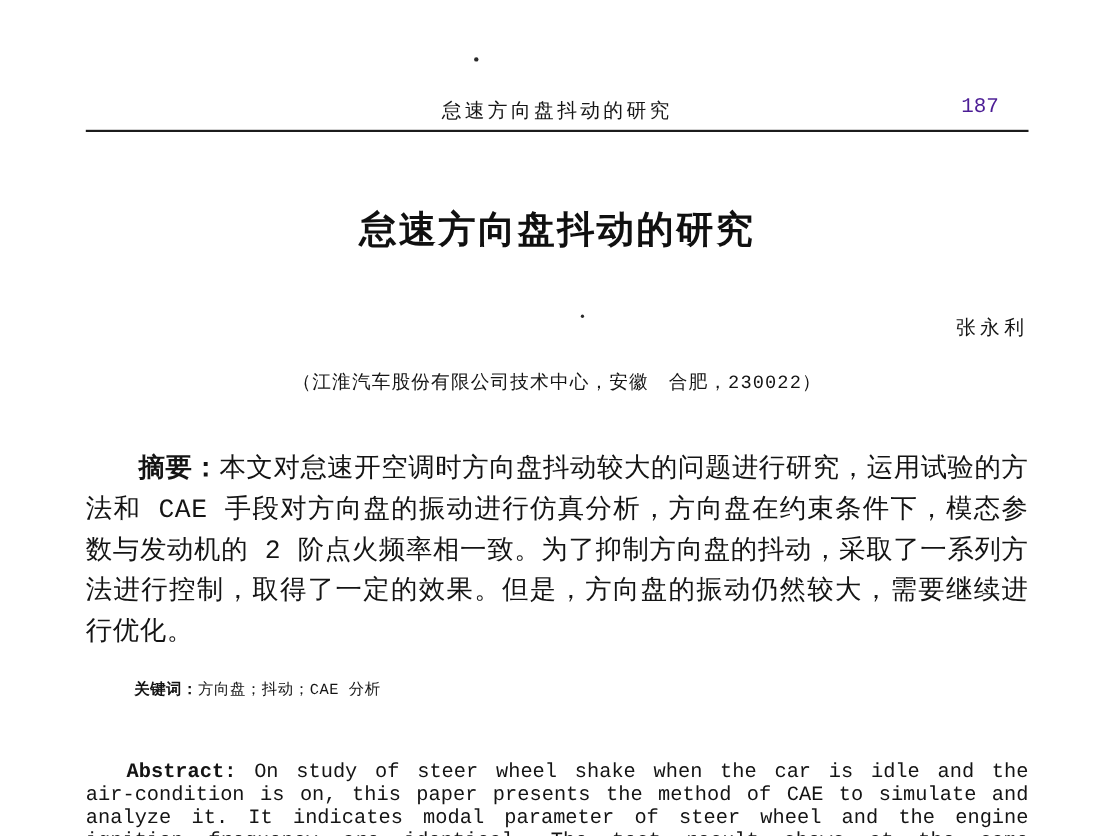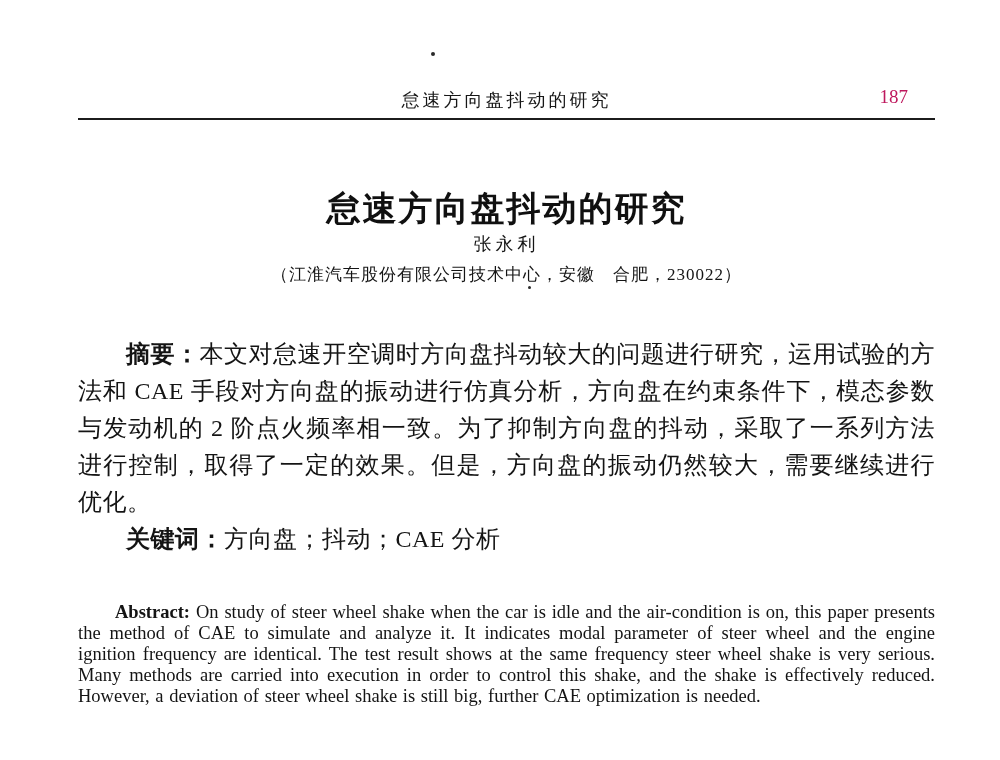--- a/index.html
+++ b/index.html
@@ -8,21 +8,21 @@
     background: #ffffff;
   }
   .page {
     position: relative;
     width: 1000px;
     height: 760px;
     margin: 0 auto;
     background: #ffffff;
     overflow: hidden;
     color: #141414;
-    font-family: Liberation Serif, serif;
+    font-family: Liberation Mono, monospace;
   }
   .content {
     position: relative;
     padding: 0 65px 0 78px;
   }
   
   .running-header {
     position: relative;
     margin-top: 86px;
     height: 32px;
@@ -36,54 +36,55 @@
     text-align: center;
     font-size: 18px;
     letter-spacing: 3px;
     color: #161616;
   }
   .page-number {
     position: absolute;
     right: 27px;
     top: 0;
     font-size: 19px;
-    color: #be185d;
+    color: #4c1d95;
   }
   
   .main-title {
     margin: 66px 0 0 0;
     text-align: center;
     font-size: 34px;
     font-weight: bold;
     letter-spacing: 2px;
     color: #101010;
   }
   .author-line {
-    text-align: center;
+    margin-top: 54px;
+    text-align: right;
     font-size: 18px;
     letter-spacing: 4px;
   }
   .affiliation-line {
-    margin-top: 7px;
+    margin-top: 26px;
     text-align: center;
     font-size: 17px;
     letter-spacing: 1px;
   }
   
   .abstract-cn {
     margin: 50px 0 0 0;
     font-size: 24px;
     line-height: 37px;
     text-align: justify;
     text-indent: 2em;
     letter-spacing: 0.5px;
   }
   .keywords-cn {
-    margin: 0;
-    font-size: 24px;
+    margin: 16px;
+    font-size: 14px;
     line-height: 37px;
     text-indent: 2em;
     letter-spacing: 0.5px;
   }
   .bold-label { font-weight: bold; }
   
   .abstract-en {
     margin: 44px 0 0 0;
     font-size: 18.5px;
     line-height: 21px;

